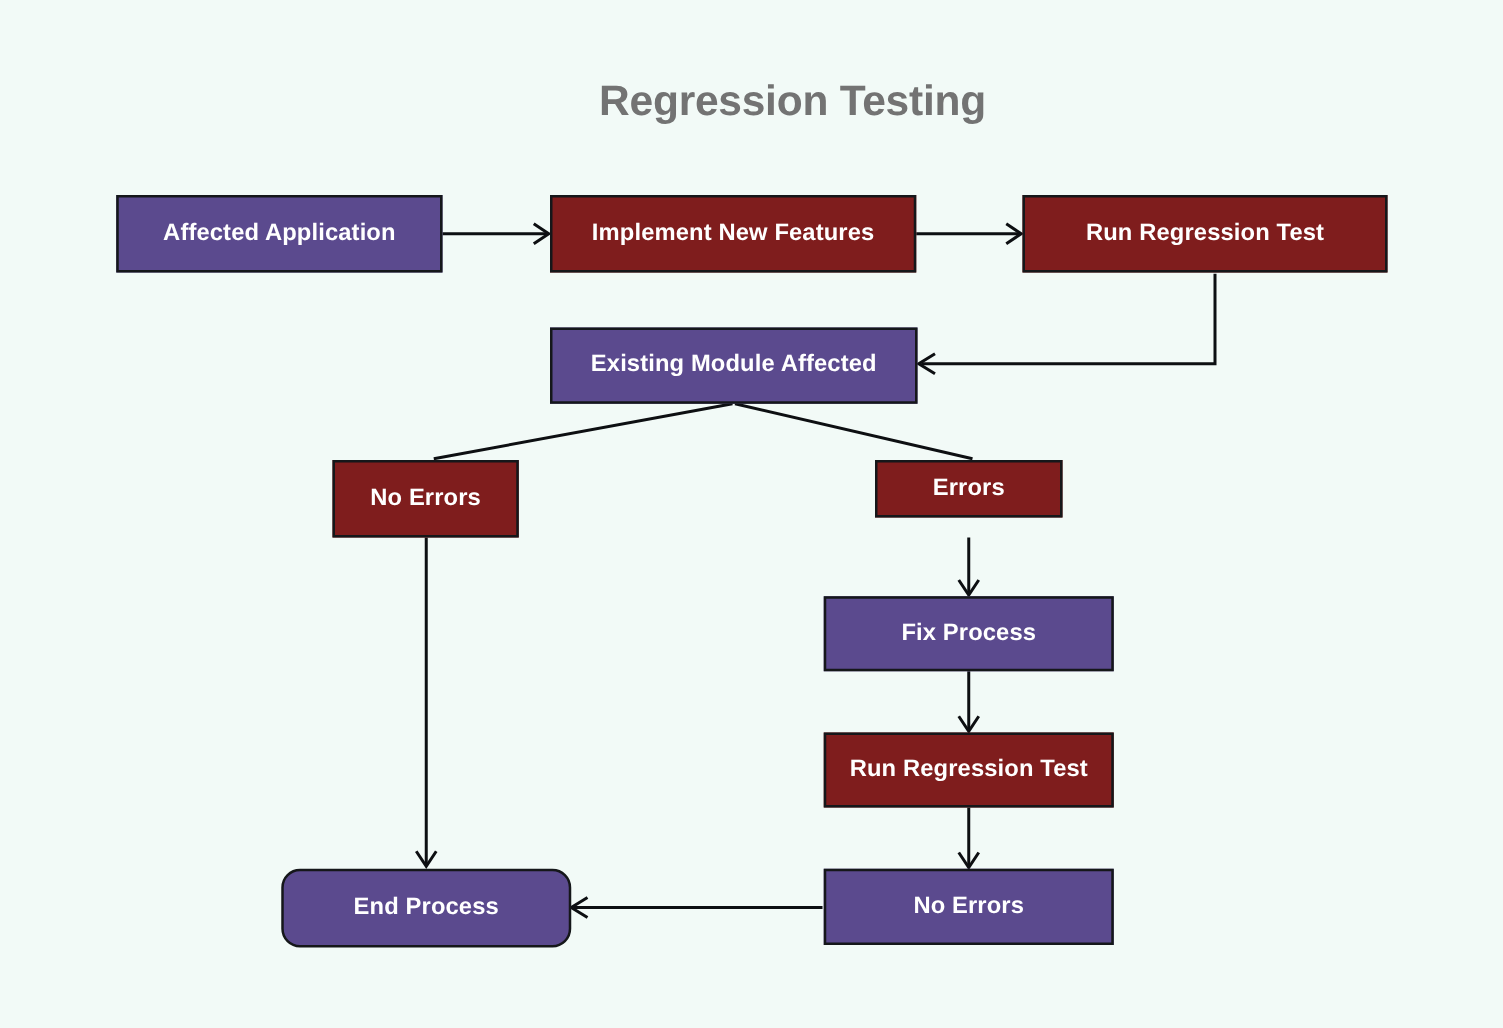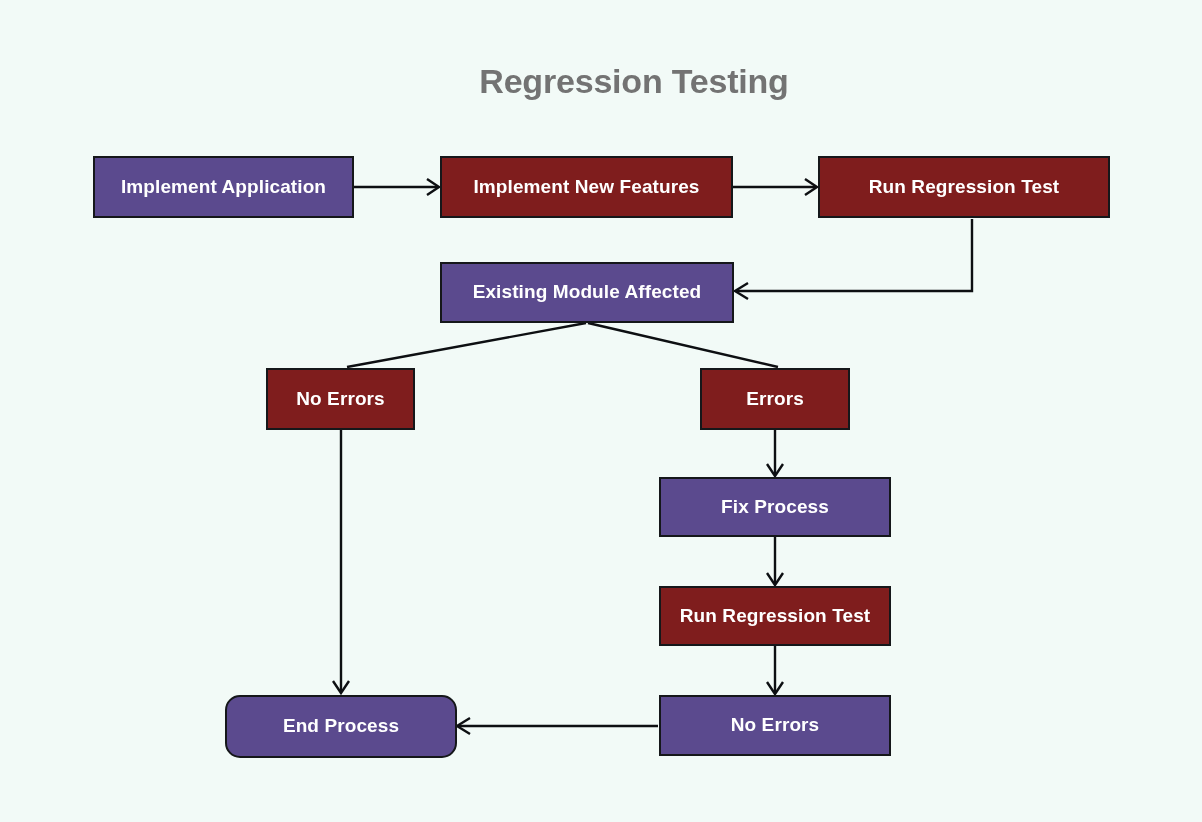--- a/index.html
+++ b/index.html
@@ -113,40 +113,40 @@
       <polyline points="470,718 457,726 470,734"></polyline>
     </g>
 
     <g>
       <line x1="341" y1="430" x2="341" y2="692"></line>
       <polyline points="333,681 341,693 349,681"></polyline>
     </g>
   </svg>
 
   <div class="node purple" style="left:93px;  top:156px; width:261px; height:62px;">
-    <span>Implement Application</span>
+    <span>Affected Application</span>
   </div>
 
   <div class="node green" style="left:440px; top:156px; width:293px; height:62px;">
     <span>Implement New Features</span>
   </div>
 
   <div class="node green" style="left:818px; top:156px; width:292px; height:62px;">
     <span>Run Regression Test</span>
   </div>
 
   <div class="node purple" style="left:440px; top:262px; width:294px; height:61px;">
     <span>Existing Module Affected</span>
   </div>
 
   <div class="node green" style="left:266px; top:368px; width:149px; height:62px;">
     <span>No Errors</span>
   </div>
 
-  <div class="node green" style="left:700px; top:368px; width:150px; height:62px;">
+  <div class="node green" style="left:700px; top:368px; width:150px; height:46px;">
     <span>Errors</span>
   </div>
 
   <div class="node purple" style="left:659px; top:477px; width:232px; height:60px;">
     <span>Fix Process</span>
   </div>
 
   <div class="node green" style="left:659px; top:586px; width:232px; height:60px;">
     <span>Run Regression Test</span>
   </div>

